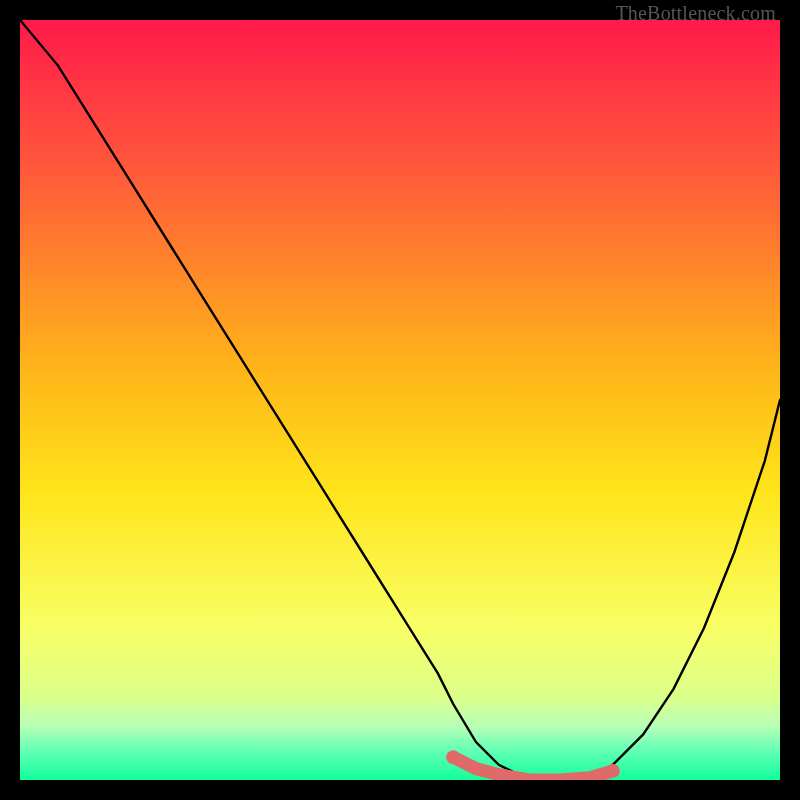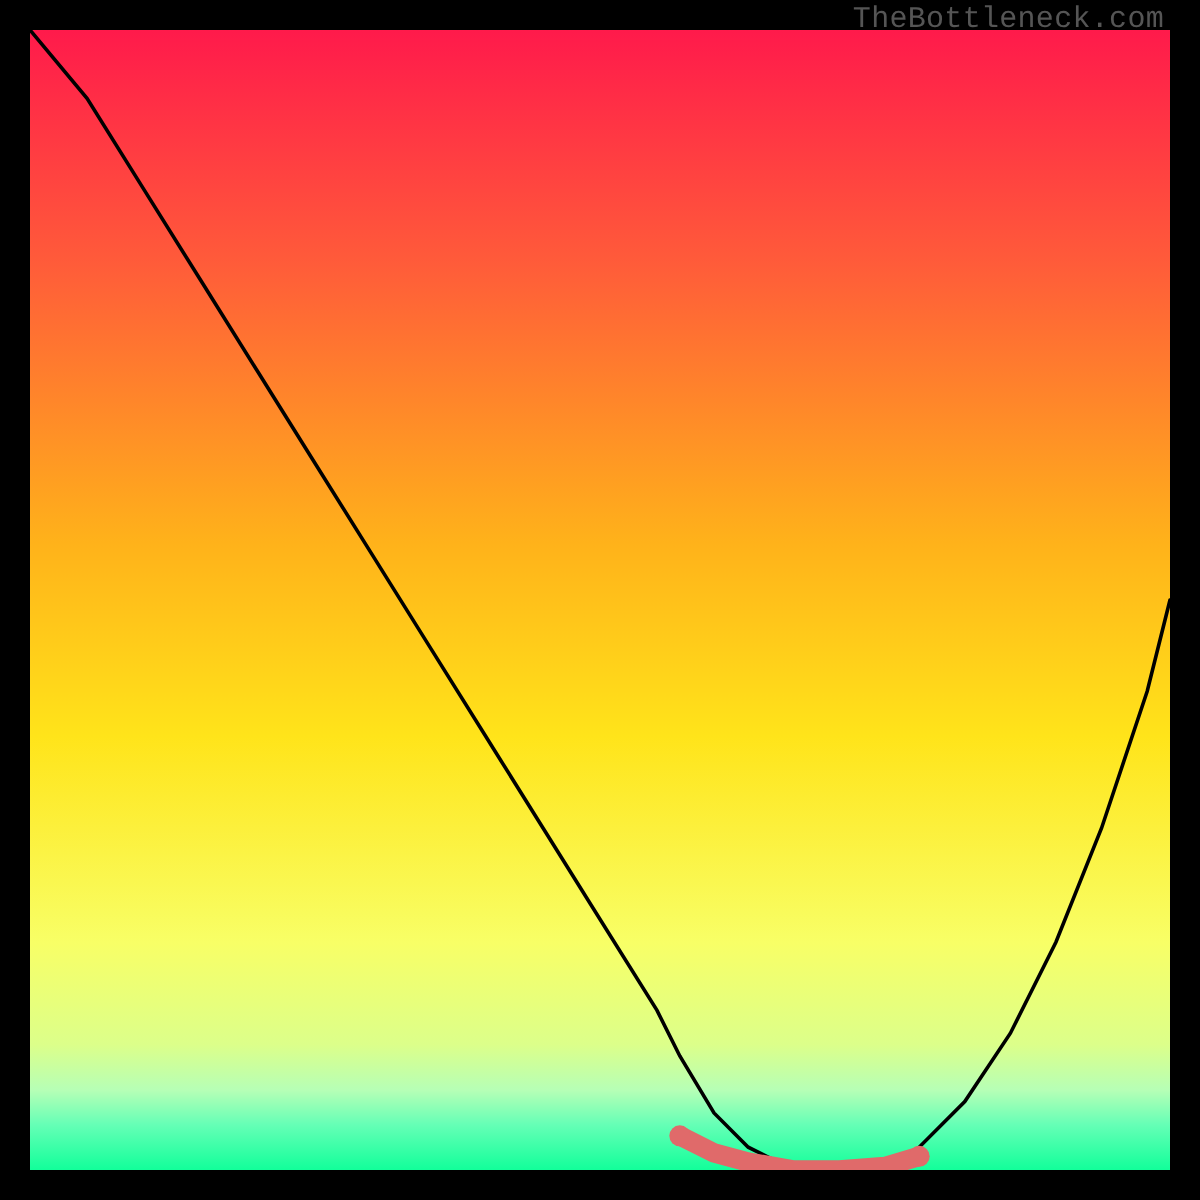--- a/index.html
+++ b/index.html
@@ -15,21 +15,21 @@
     left: 20px;
     top: 20px;
     width: 760px;
     height: 760px;
     background: #000;
   }
   .watermark {
     position: absolute;
     top: 2px;
     right: 24px;
-    font-family: Liberation Mono, monospace;
+    font-family: Liberation Serif, serif;
     font-size: 20px;
     color: #555;
     letter-spacing: 0.2px;
   }
   .gradient {
     position: absolute;
     left: 0;
     top: 0;
     width: 760px;
     height: 760px;

